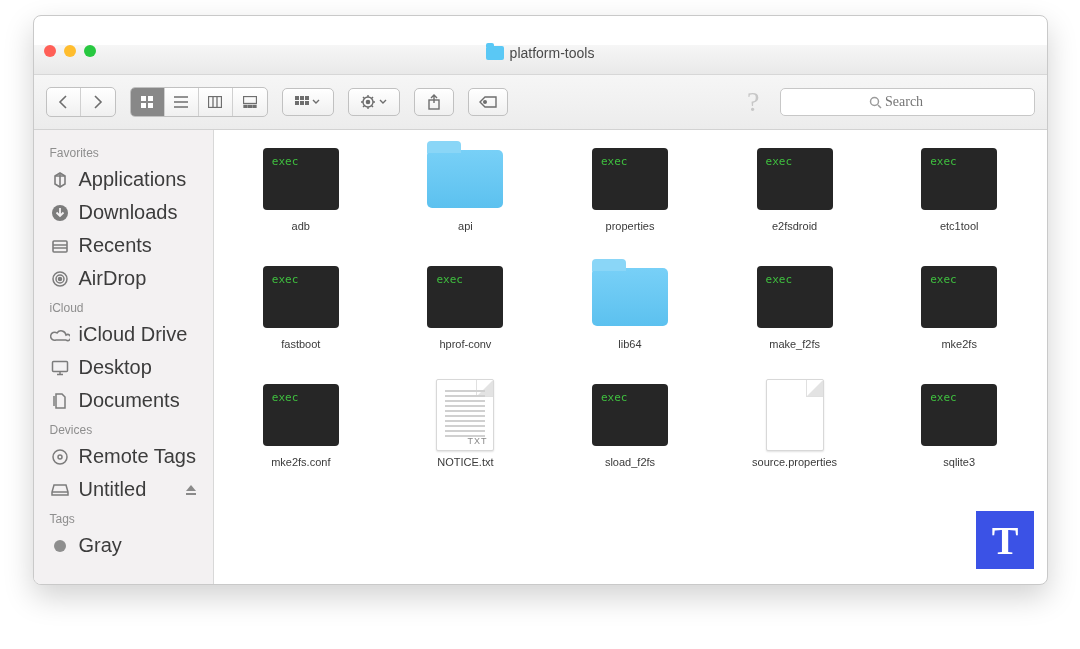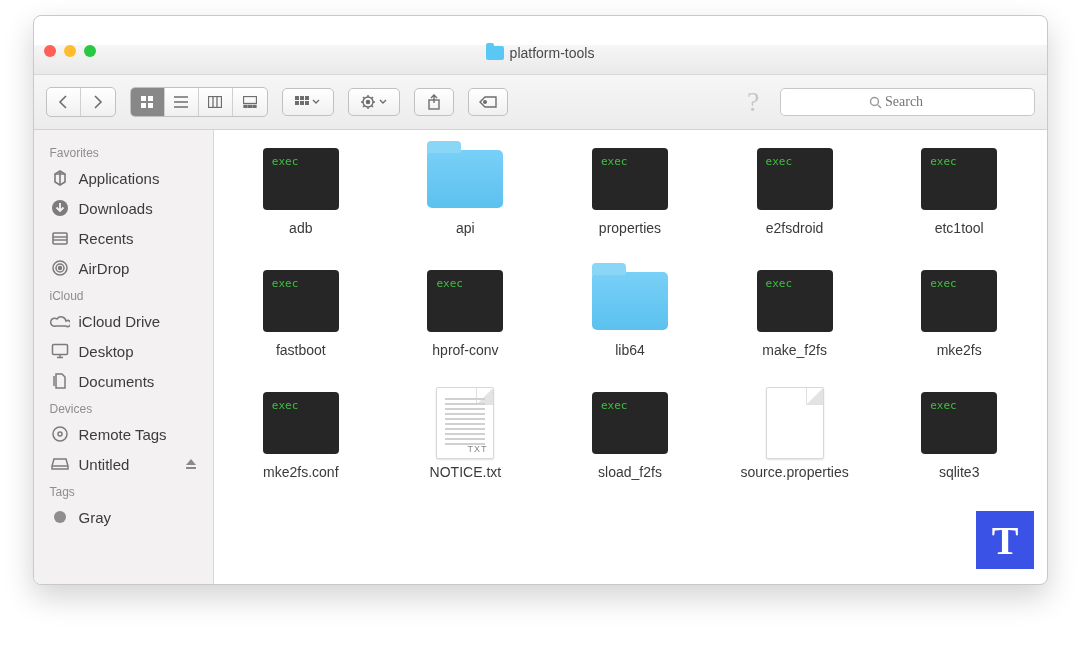--- a/index.html
+++ b/index.html
@@ -44,36 +44,36 @@
     background:#fff; display:flex; align-items:center; justify-content:center;
     color:#9b9b9b; font-size:14px; gap:3px;
   }
   .search input{ border:none; outline:none; width: 60px; font-size:14px; color:#555; background:transparent;font-family:Liberation Serif, serif;}
   .body { flex:1; display:flex; overflow:hidden; }
   .sidebar {
     width: 180px; background:#f3f1f2; border-right:1px solid #d8d8d8;
     padding: 10px 0; overflow:auto;
   }
   .side-header { font-size:12px; color:#8e8e8e; font-weight:500; padding: 6px 16px 3px; }
-  .side-item { display:flex; align-items:center; gap:9px; padding: 5px 16px; font-size:15px; color:#3c3c3c;}
+  .side-item { display:flex; align-items:center; gap:9px; padding: 5px 16px; font-size:20px; color:#3c3c3c;}
   .side-item .ic { width:20px; height:20px; display:flex; align-items:center; justify-content:center; color:#7c7c7c;}
   .side-item .eject{ margin-left:auto; color:#8a8a8a; font-size:12px;}
   .dot-gray{ width:12px; height:12px; border-radius:50%; background:#8e8e8e;}
   .content {
     flex:1; overflow:auto; padding: 18px 10px 20px 10px;
     display:grid;
     grid-template-columns: repeat(5, 1fr);
     column-gap: 10px; row-gap: 34px;
     align-content: start;
   }
   .file {
     display:flex; flex-direction:column; align-items:center; gap:10px;
   }
   .file .thumb { width:76px; height:62px; display:flex; align-items:center; justify-content:center; position:relative;}
-  .file .name { font-size:14px; color:#3a3a3a; text-align:center; }
+  .file .name { font-size:11px; color:#3a3a3a; text-align:center; }
   .exec-thumb {
     width:76px; height:62px; background:#262626; border-radius:4px;
     position:relative;
   }
   .exec-thumb::after{
     content:"exec"; position:absolute; top:7px; left:9px; color:#3fbf3f;
     font-family: Menlo, monospace; font-size:11px;
   }
   .folder-thumb {
     width:80px; height:58px; background:#6ecbf5; border-radius:5px; position:relative;

